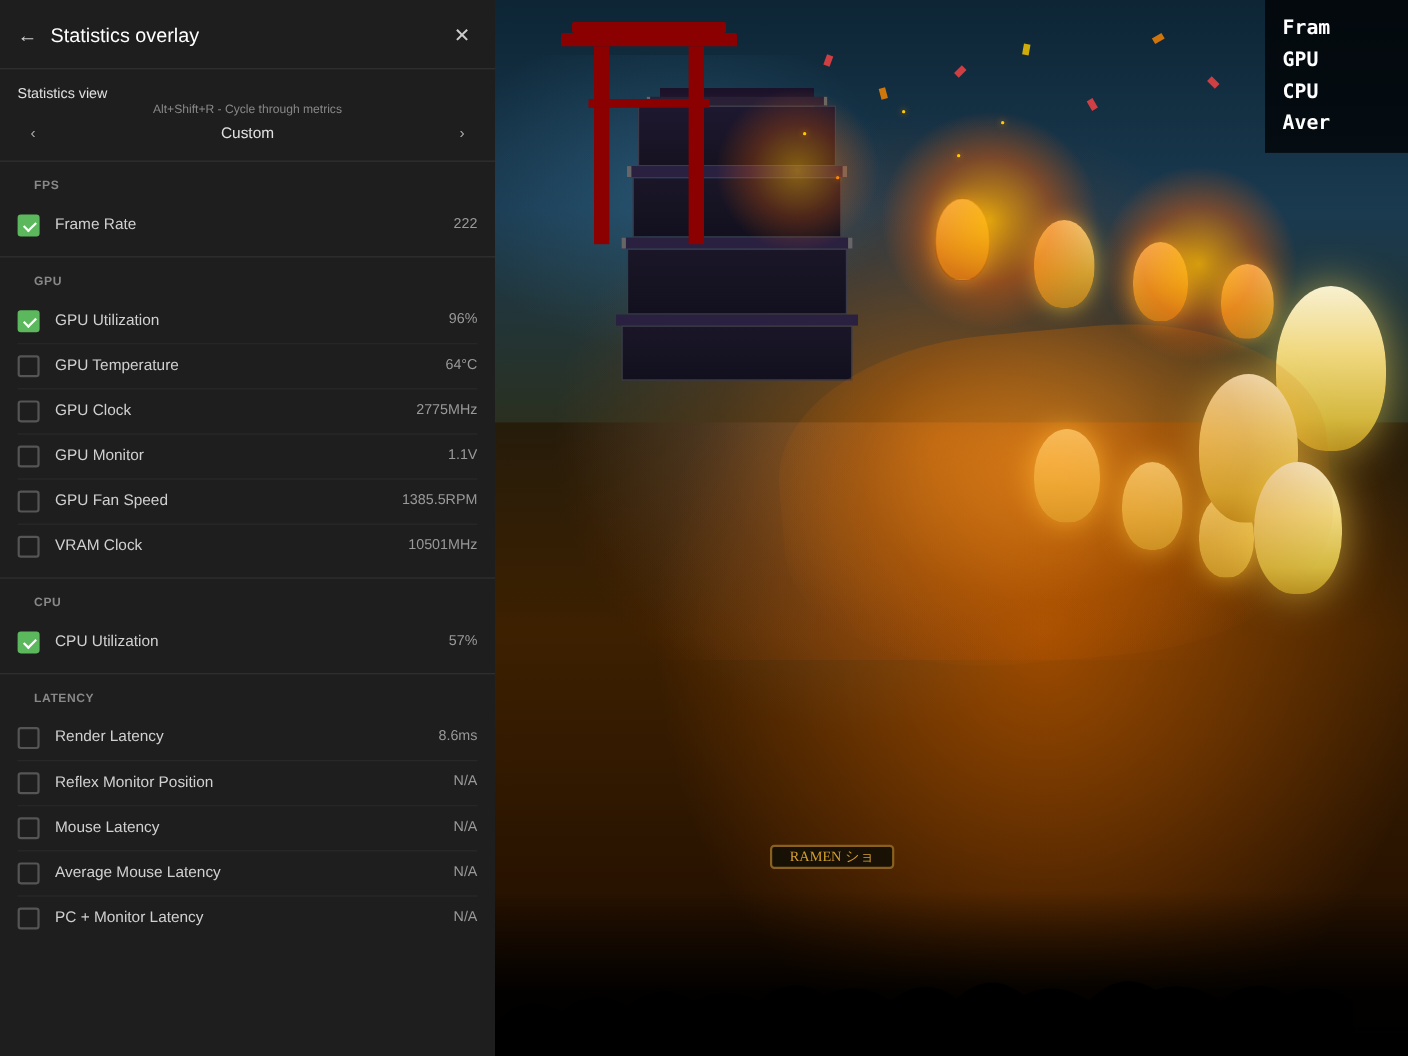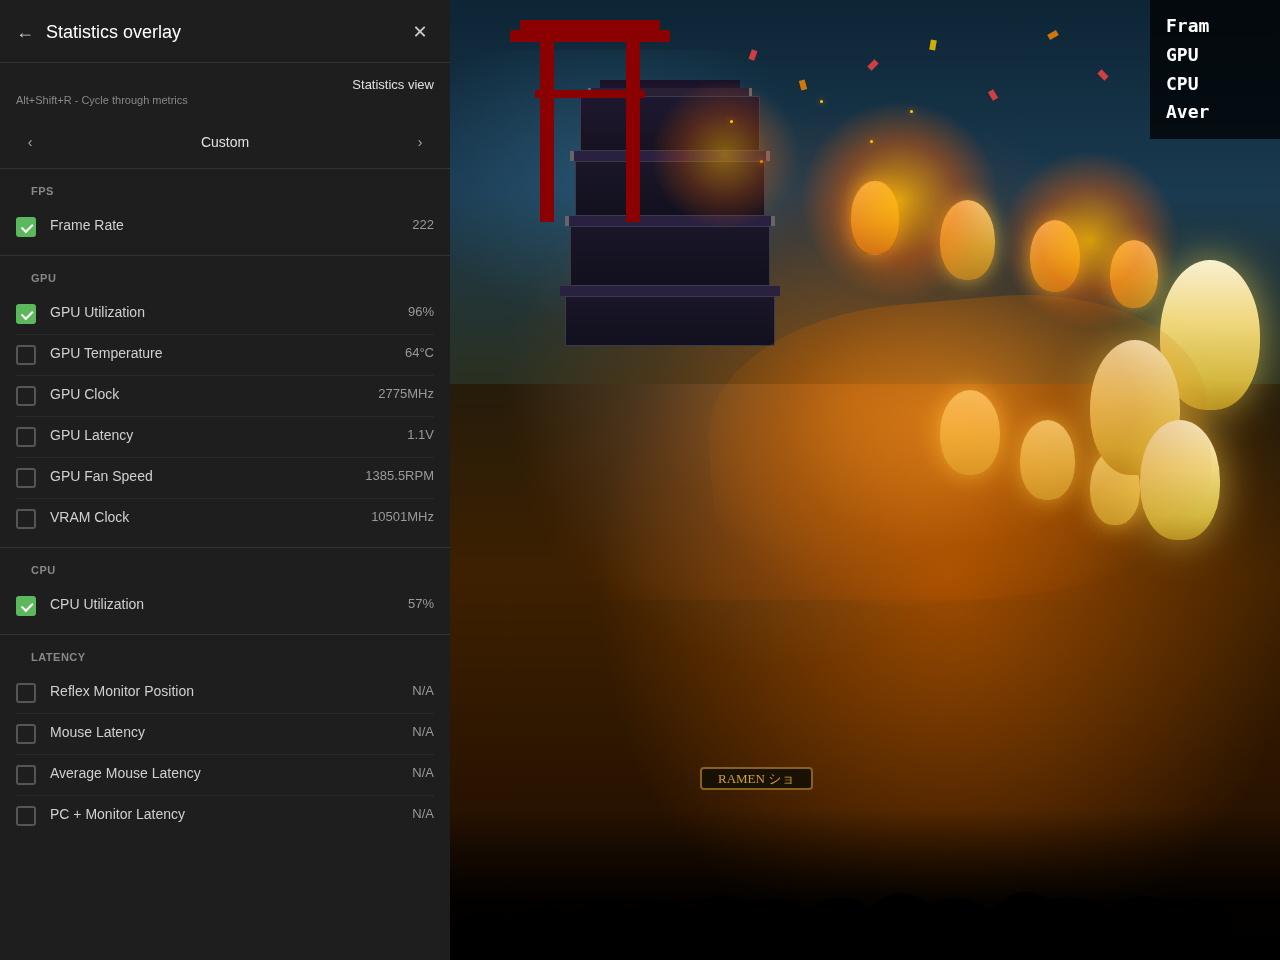--- a/index.html
+++ b/index.html
@@ -68,27 +68,27 @@
     .stats-view-section {
       padding: 14px 16px 12px;
       border-bottom: 1px solid #333;
       flex-shrink: 0;
     }
 
     .stats-view-label {
       font-size: 13px;
       color: #e0e0e0;
       margin-bottom: 2px;
-      text-align: right;
     }
 
     .stats-view-shortcut {
       font-size: 11px;
       color: #888;
-      margin-bottom: 22px;
+      margin-bottom: 0;
+      text-align: center;
     }
 
     .stats-view-nav {
       display: flex;
       align-items: center;
       justify-content: space-between;
     }
 
     .nav-arrow {
       width: 28px;
@@ -360,21 +360,21 @@
       <span class="metric-name">GPU Temperature</span>
       <span class="metric-value">64°C</span>
     </div>
     <div class="metric-row">
       <div class="checkbox"></div>
       <span class="metric-name">GPU Clock</span>
       <span class="metric-value">2775MHz</span>
     </div>
     <div class="metric-row">
       <div class="checkbox"></div>
-      <span class="metric-name">GPU Latency</span>
+      <span class="metric-name">GPU Monitor</span>
       <span class="metric-value">1.1V</span>
     </div>
     <div class="metric-row">
       <div class="checkbox"></div>
       <span class="metric-name">GPU Fan Speed</span>
       <span class="metric-value">1385.5RPM</span>
     </div>
     <div class="metric-row">
       <div class="checkbox"></div>
       <span class="metric-name">VRAM Clock</span>
@@ -388,20 +388,25 @@
     <div class="metric-row">
       <div class="checkbox checked"></div>
       <span class="metric-name">CPU Utilization</span>
       <span class="metric-value">57%</span>
     </div>
   </div>
   <div class="section-divider"></div>
 
   <div class="metrics-section">
     <div class="section-label">Latency</div>
+    <div class="metric-row">
+      <div class="checkbox"></div>
+      <span class="metric-name">Render Latency</span>
+      <span class="metric-value">8.6ms</span>
+    </div>
     <div class="metric-row">
       <div class="checkbox"></div>
       <span class="metric-name">Reflex Monitor Position</span>
       <span class="metric-value">N/A</span>
     </div>
     <div class="metric-row">
       <div class="checkbox"></div>
       <span class="metric-name">Mouse Latency</span>
       <span class="metric-value">N/A</span>
     </div>

